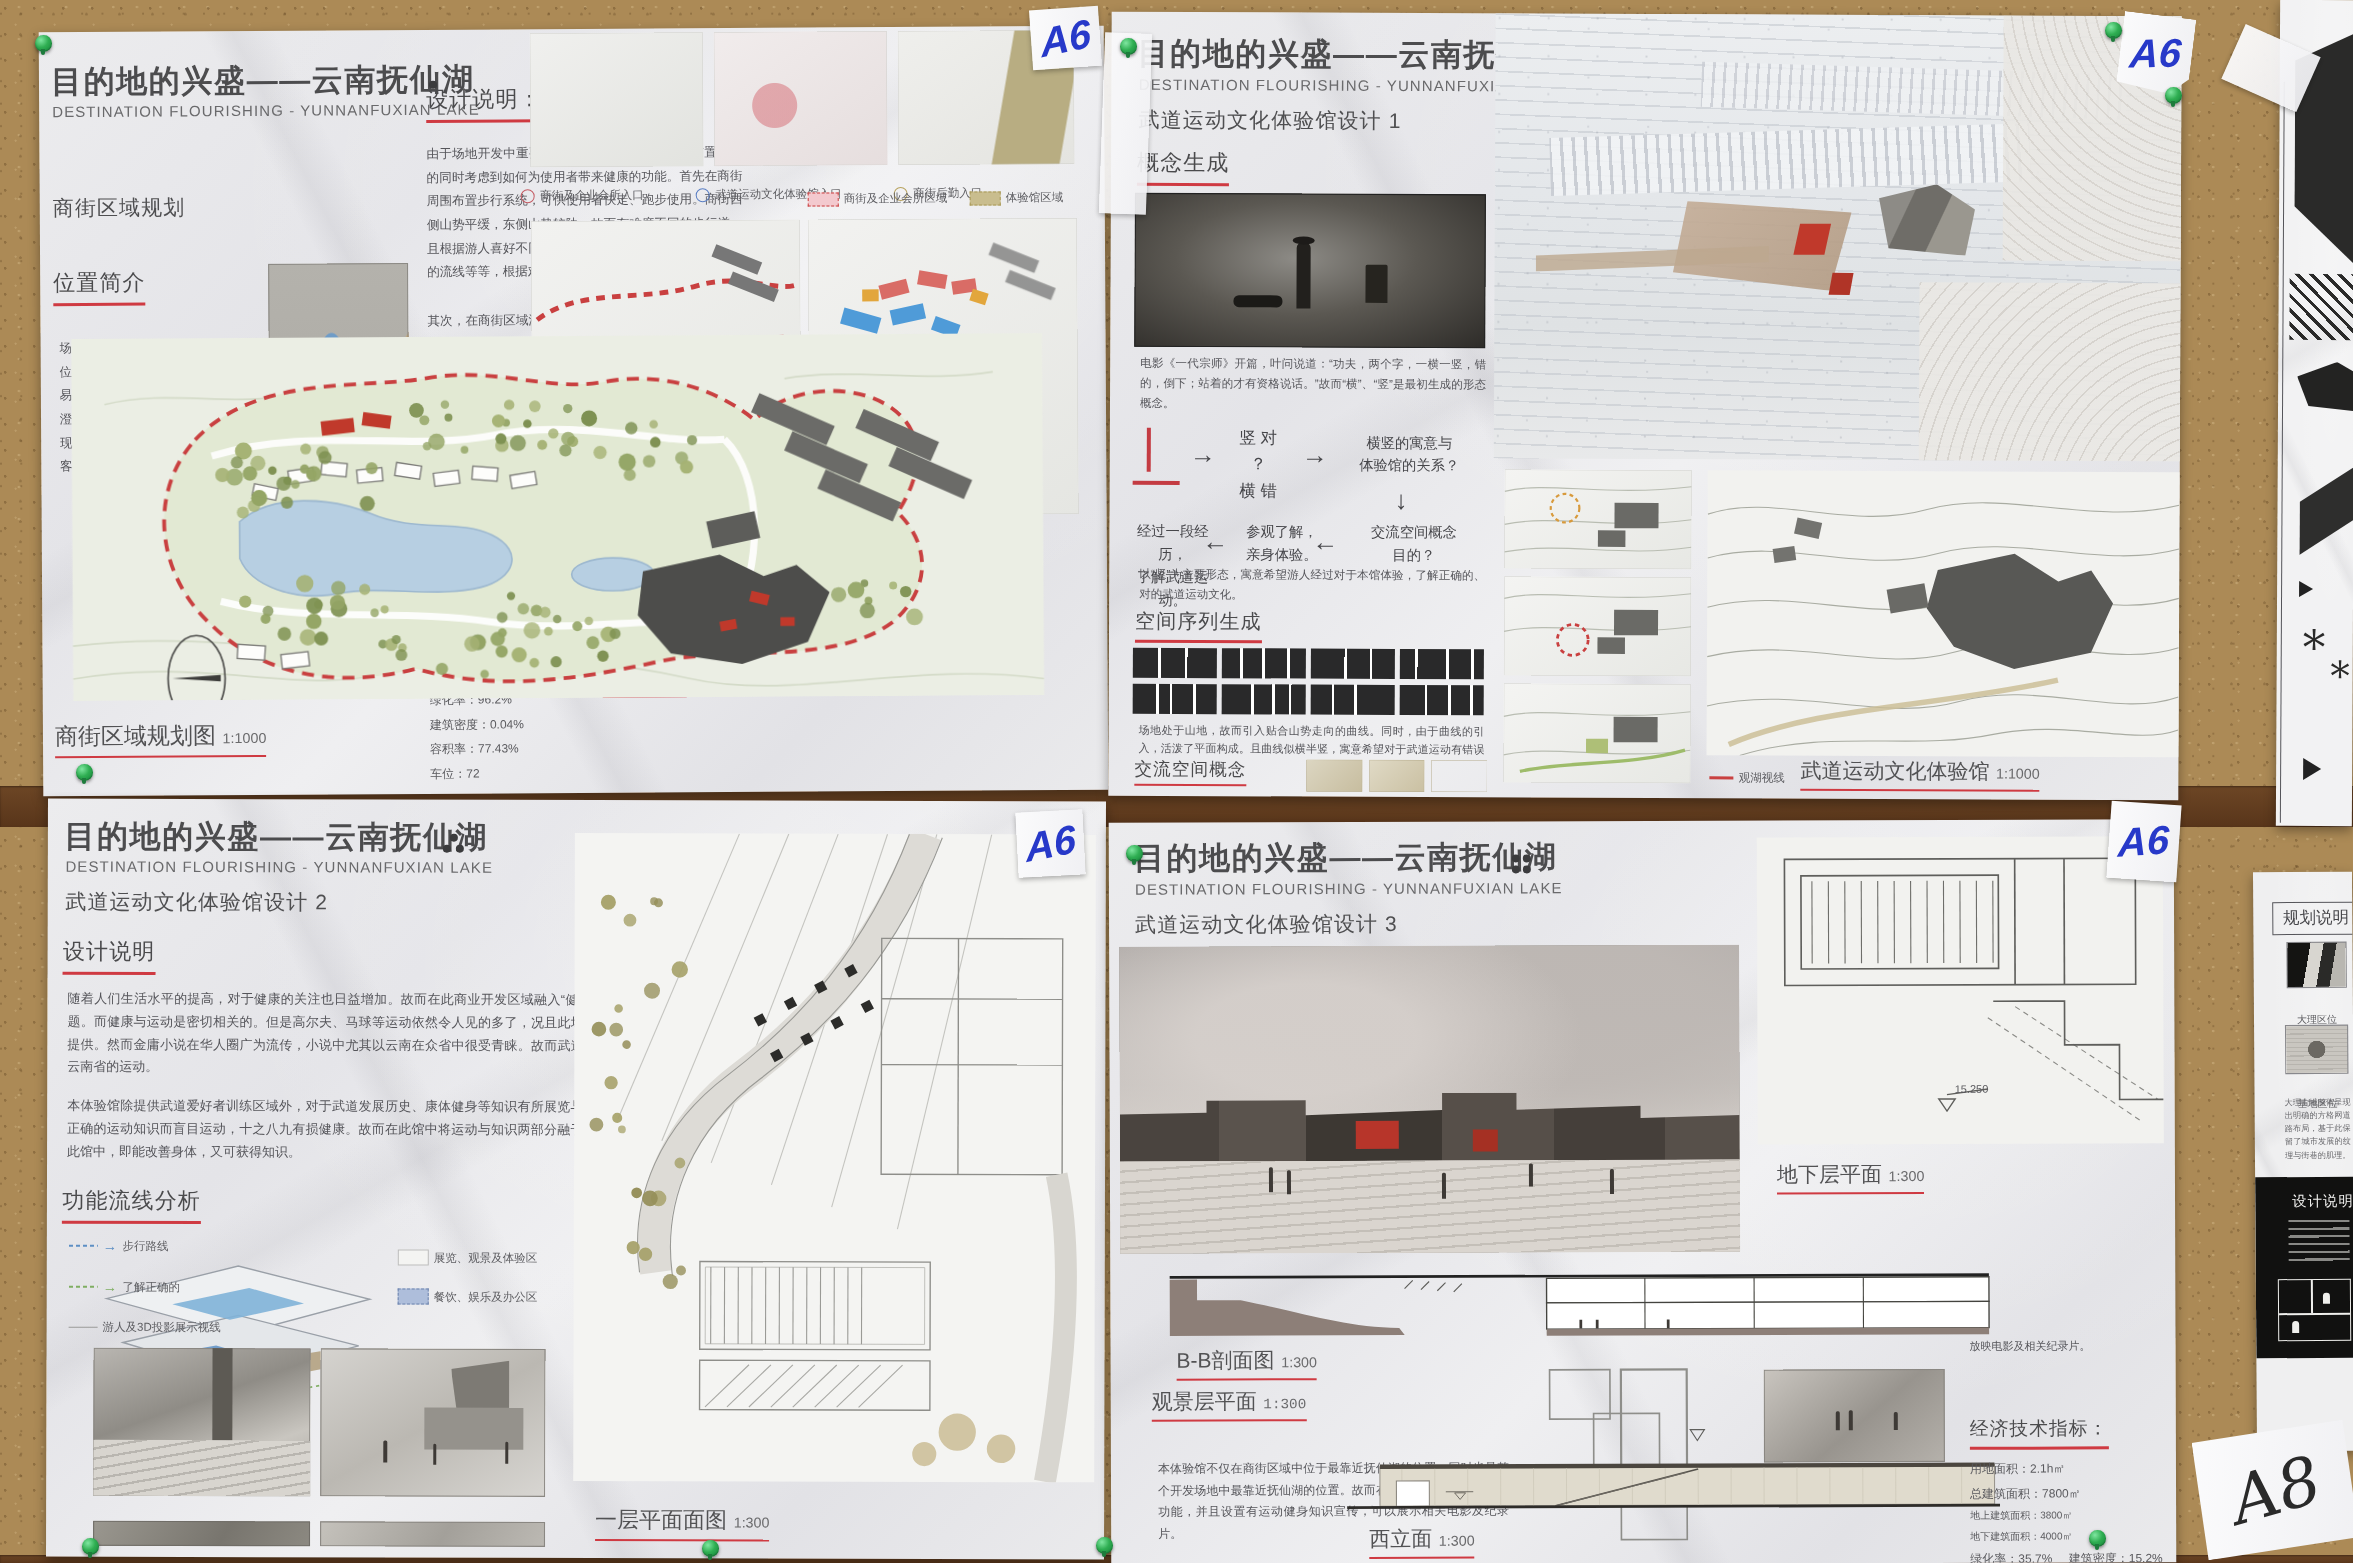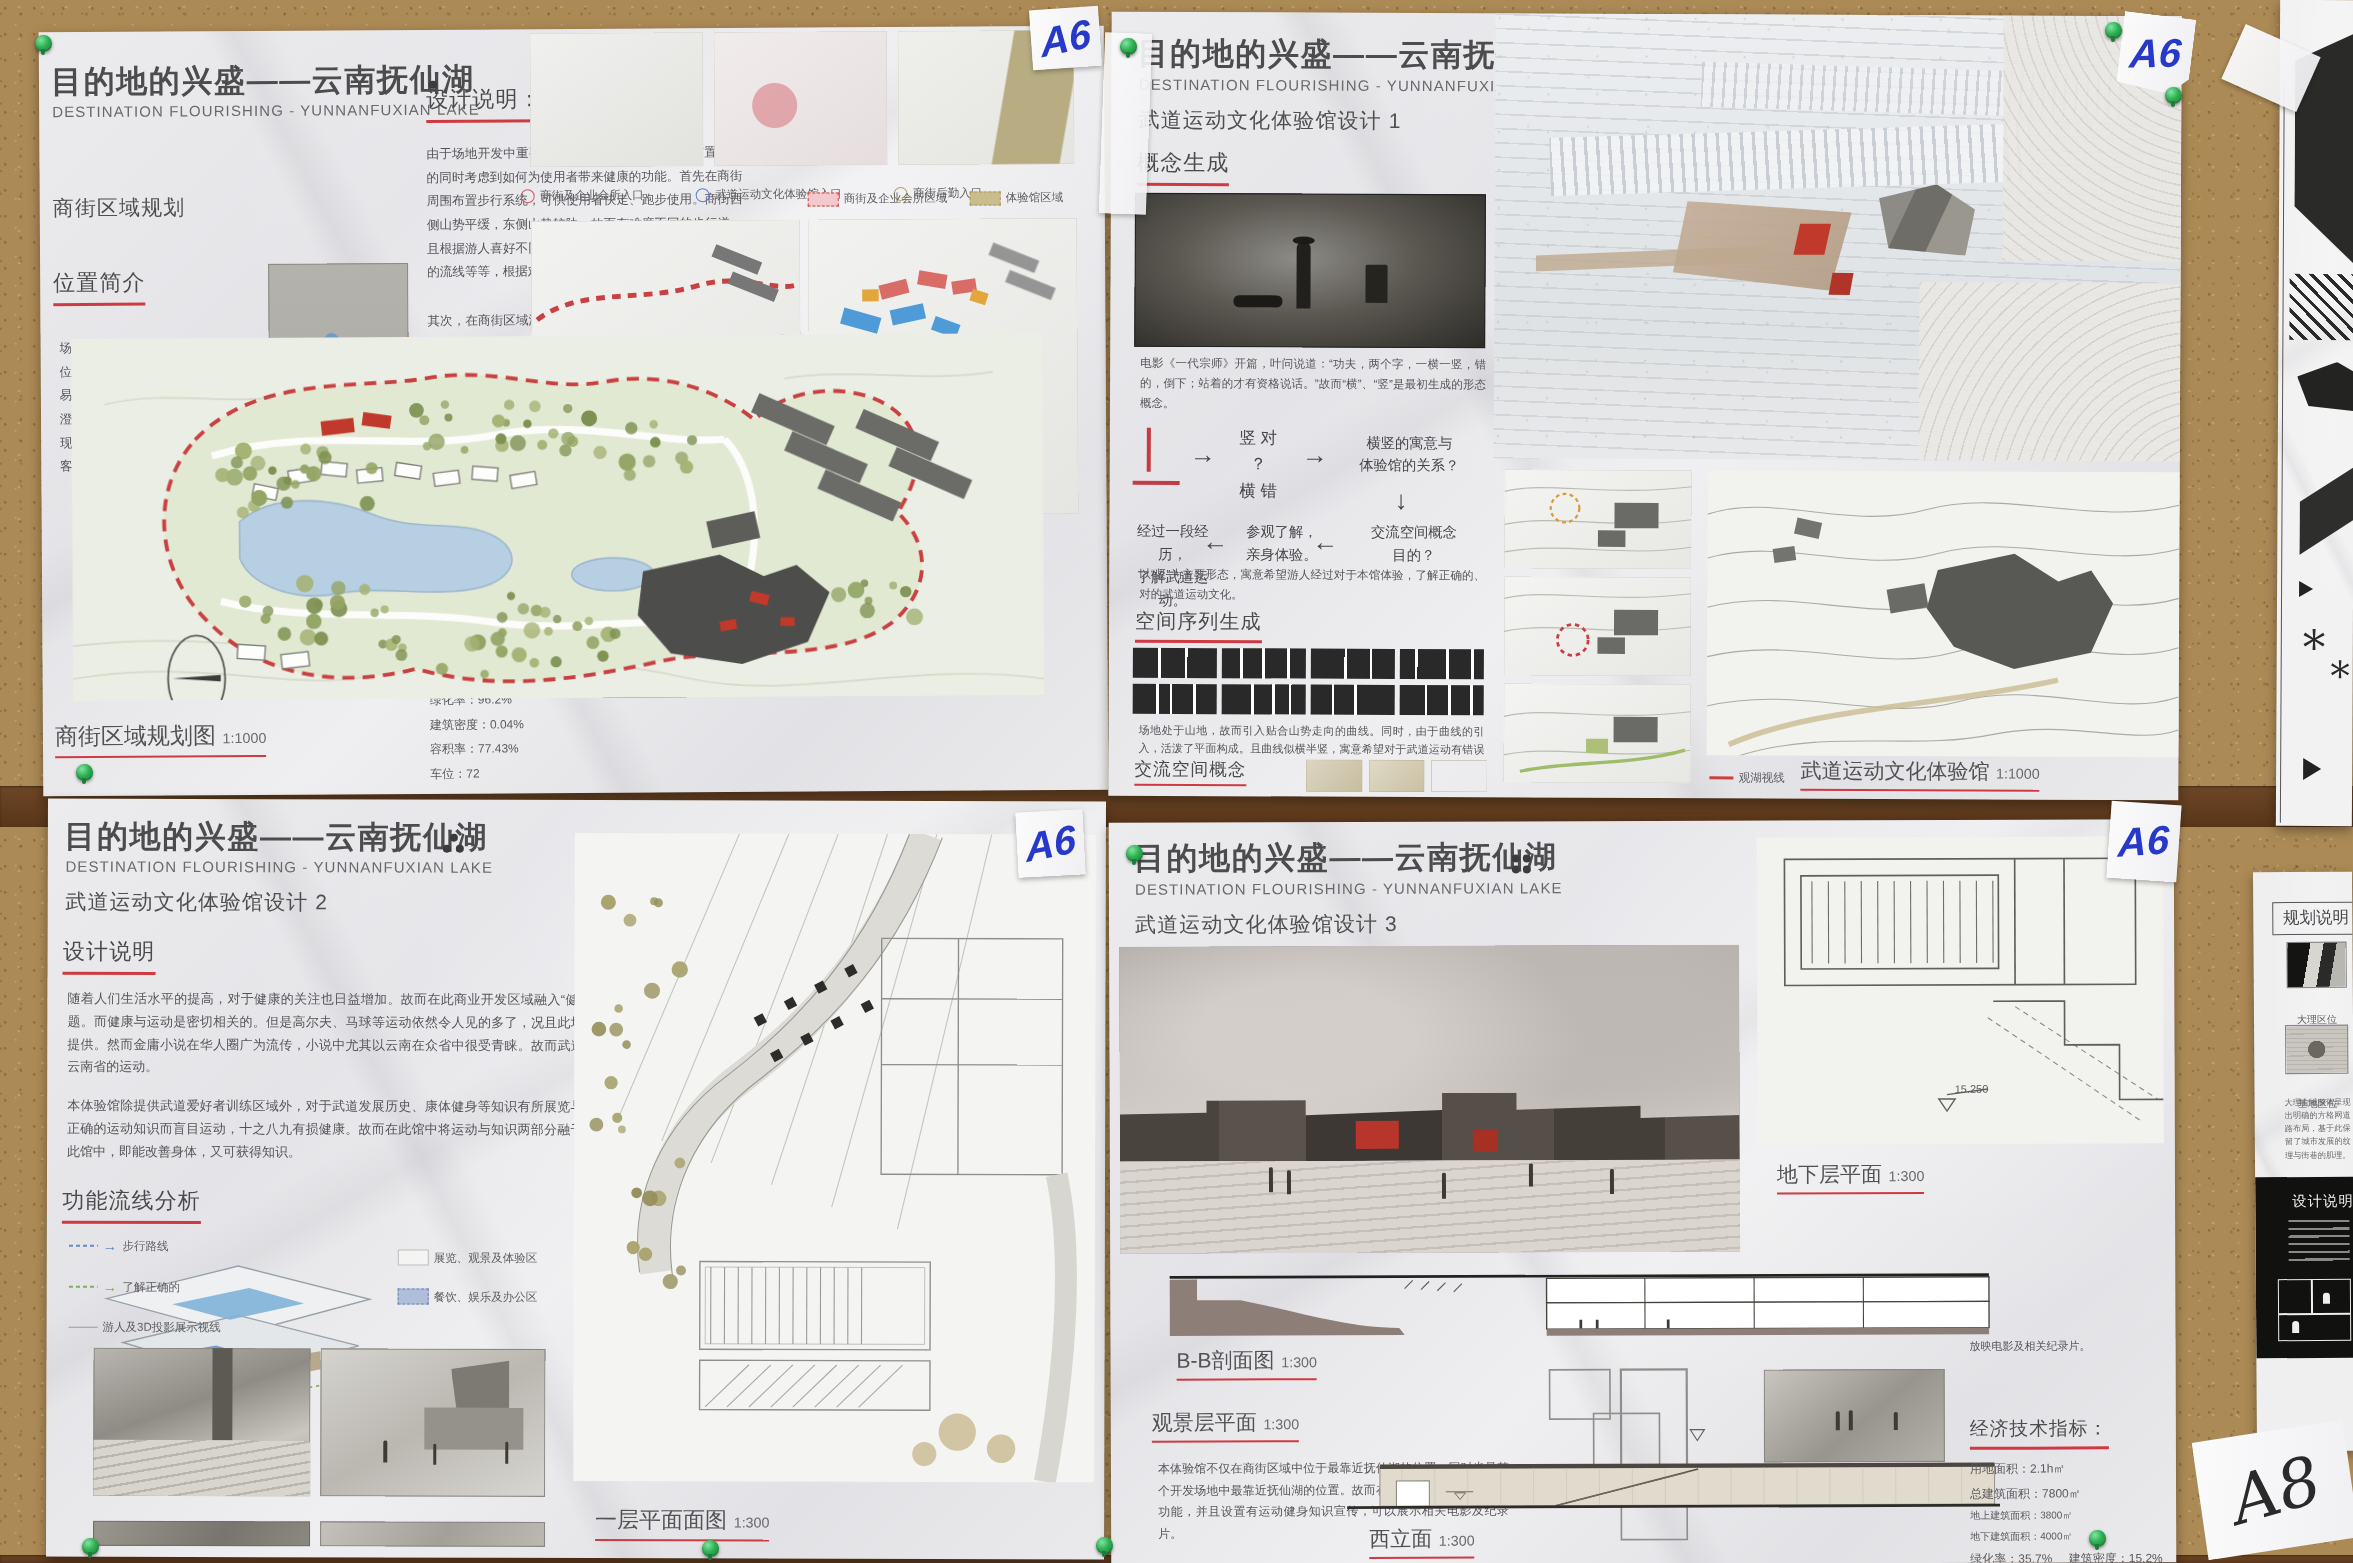--- a/index.html
+++ b/index.html
@@ -799,21 +799,21 @@
       <g fill="#3e3a36">
           <rect x="760" y="98" width="5" height="16"></rect>
           <rect x="790" y="98" width="5" height="16"></rect>
           <rect x="920" y="98" width="5" height="16"></rect>
         </g>
     </svg>
     <div class="abs lbl" style="left:66px;top:524px;font-size:21px;">
       <span>B-B剖面图</span><span class="scale">1:300</span>
     </div>
 
-    <div class="abs lbl" style="left:41px;top:586px;font-size:21px;">
+    <div class="abs lbl" style="left:41px;top:565px;font-size:21px;font-family:Liberation Mono, monospace;">
       <span>观景层平面</span><span class="scale">1:300</span>
     </div>
     <div class="abs para" style="left:47px;top:636px;width:351px;height:99px;font-size:12px;line-height:1.8;">本体验馆不仅在商街区域中位于最靠近抚仙湖的位置，同时也是整个开发场地中最靠近抚仙湖的位置。故而在功能设置中融入了观景功能，并且设置有运动健身知识宣传，可以展示相关电影及纪录片。</div>
 
     <svg class="abs" style="left:417px;top:543px;width:181px;height:181px;" viewBox="0 0 330 330">
       <g stroke="#8e8e8a" stroke-width="3" fill="none">
         <rect x="40" y="10" width="110" height="90"></rect>
           <rect x="120" y="90" width="120" height="110"></rect>
           <rect x="170" y="10" width="120" height="200" stroke-width="4"></rect>
         <polyline points="170,230 170,320 290,320 290,210"></polyline>

